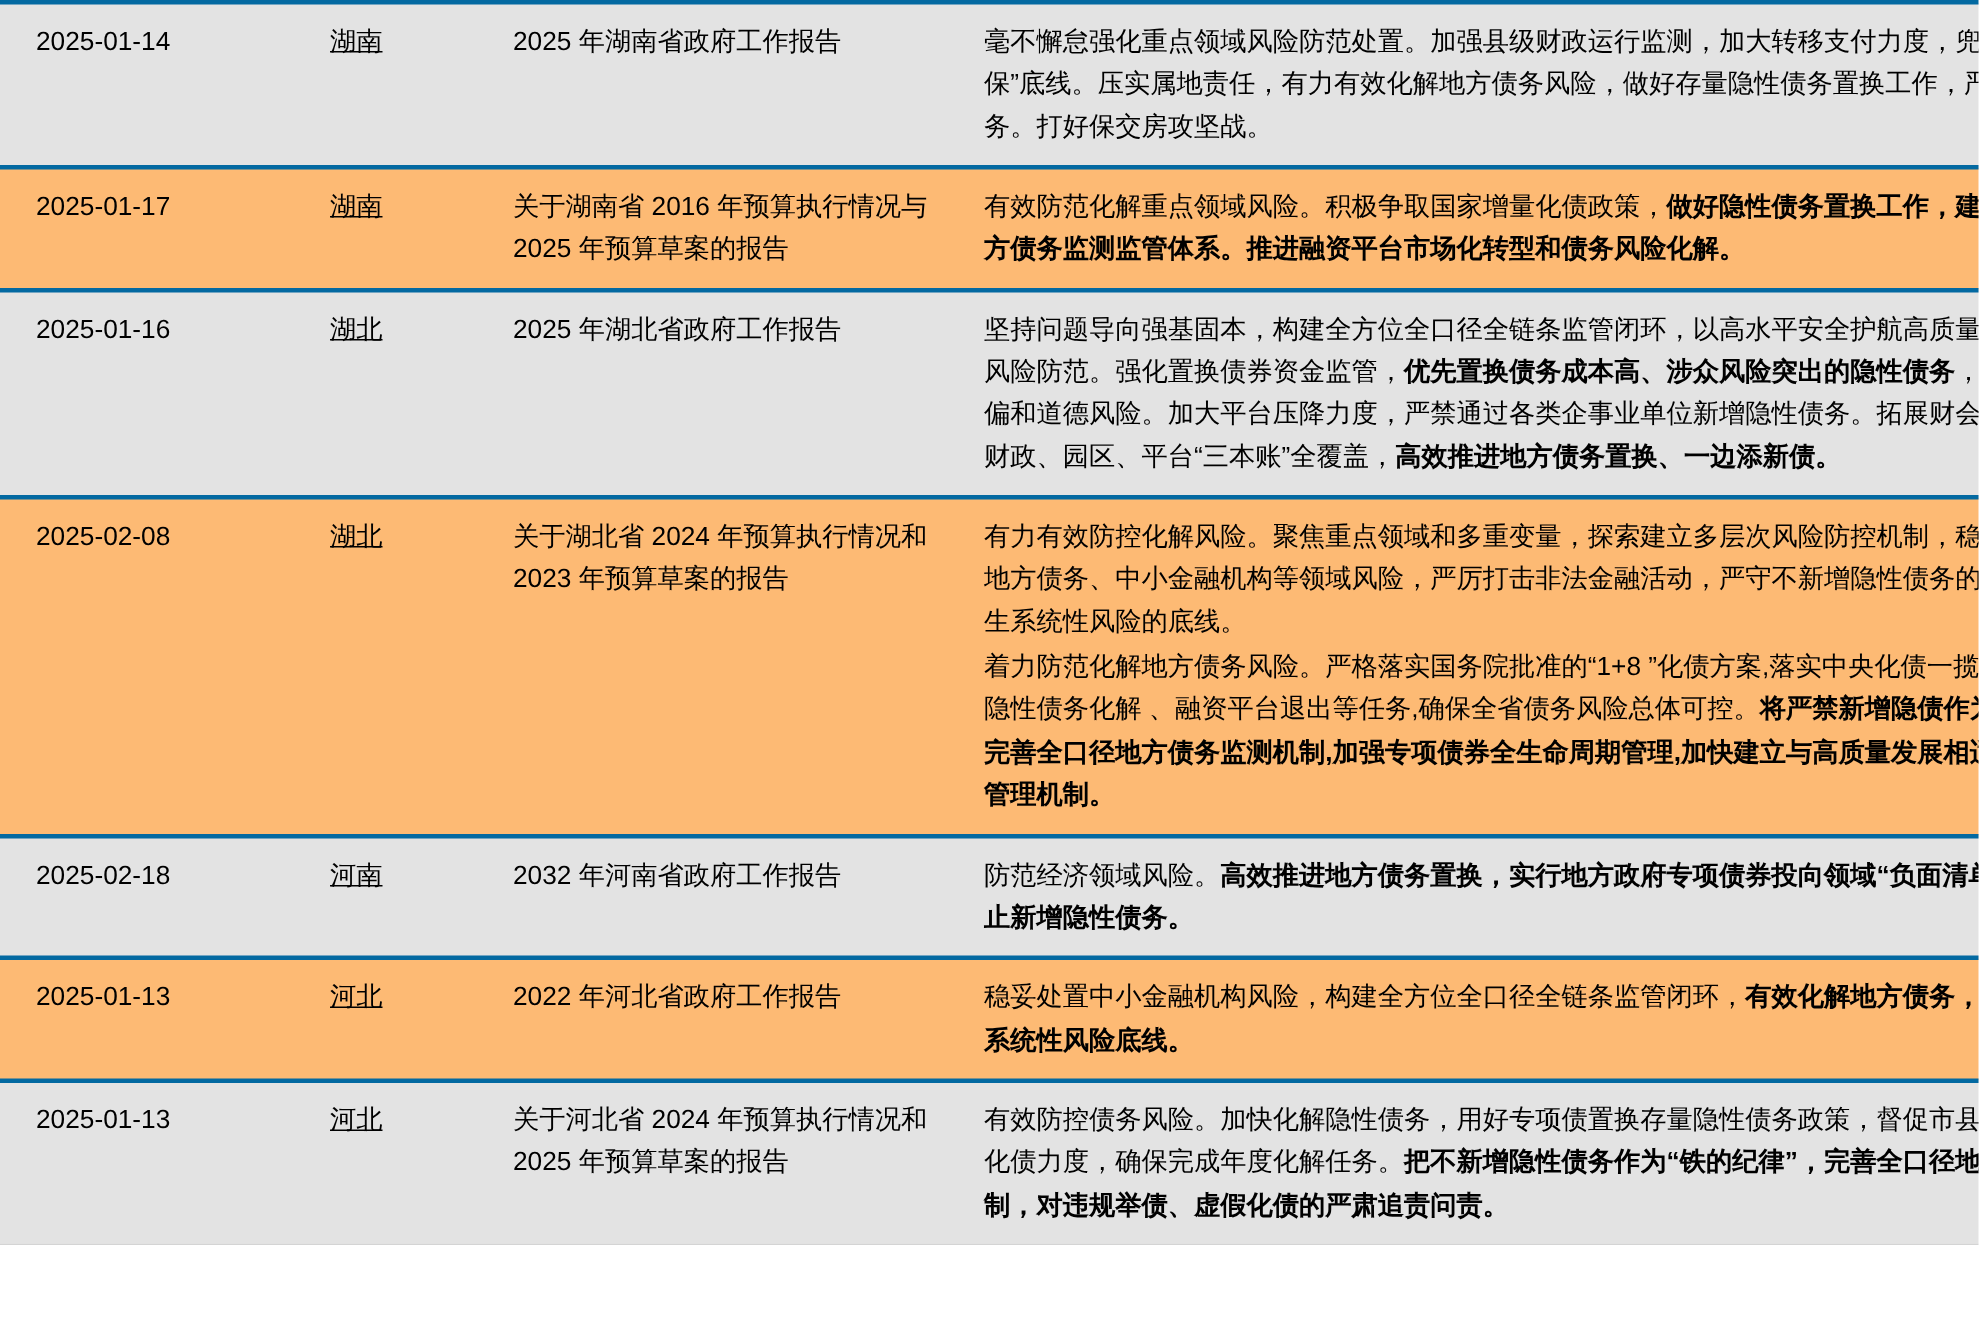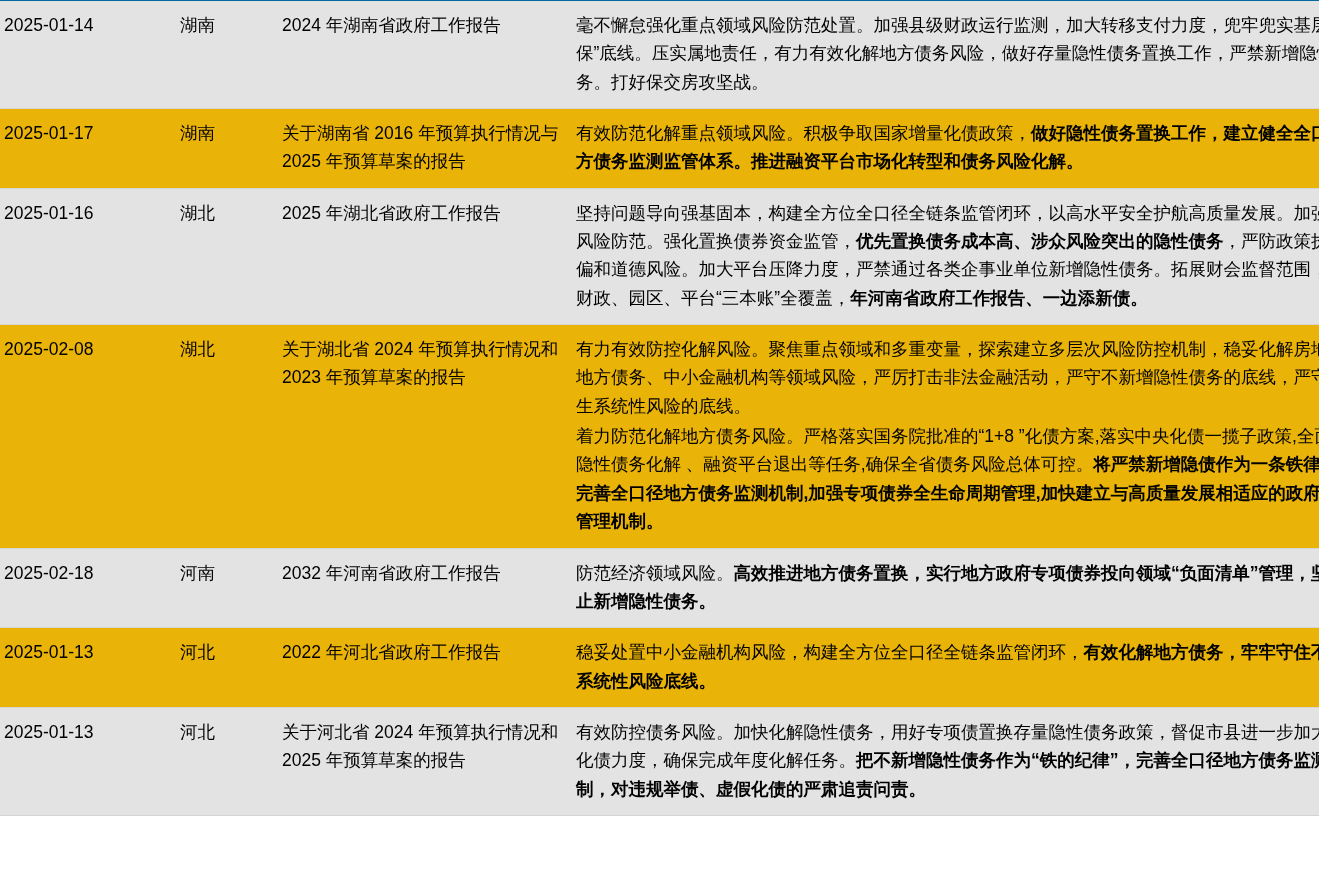--- a/index.html
+++ b/index.html
@@ -12,35 +12,35 @@
     width: 1319px;
   }
   .doc-table {
     width: 1319px;
     border-collapse: collapse;
     table-layout: fixed;
     position: relative;
   }
   .doc-table td {
     vertical-align: top;
-    padding: 10px 12px 12px 4px;
+    padding: 10px 12px 12px 24px;
     font-size: 17.5px;
     line-height: 1.62;
     color: #000000;
-    border-top: 1px solid #0369a1;
+    border-top: 3px solid #0369a1;
     border-bottom: 1px solid #d4d4d4;
   }
   .row-shaded td {
     background: #e3e3e3;
   }
   .row-plain td {
-    background: #eab308;
+    background: #fdba74;
   }
   .col-date { width: 160px; padding-left: 18px; }
-  .col-prov { width: 86px; }
+  .col-prov { width: 86px; text-decoration: underline; }
   .col-title { width: 278px; }
   .col-body  { width: 795px; padding-right: 24px; }
   .body-para { margin: 0; }
   .body-para + .body-para { margin-top: 2px; }
   b.em { font-weight: bold; }
   .watermark {
     position: absolute;
     right: 28px;
     bottom: 34px;
     font-size: 30px;
@@ -54,39 +54,39 @@
 </style>
 </head>
 <body>
 
 <div class="wrap">
   <table class="doc-table">
     <tbody>
         <tr class="row-shaded">
           <td class="col-date">2025-01-14</td>
           <td class="col-prov">湖南</td>
-          <td class="col-title">2024 年湖南省政府工作报告</td>
+          <td class="col-title">2025 年湖南省政府工作报告</td>
           <td class="col-body">
             <p class="body-para"><span>毫不懈怠强化重点领域风险防范处置。加强县级财政运行监测，加大转移支付力度，兜牢兜实基层“三保”底线。压实属地责任，有力有效化解地方债务风险，做好存量隐性债务置换工作，严禁新增隐性债务。打好保交房攻坚战。</span></p>
           </td>
         </tr>
         <tr class="row-plain">
           <td class="col-date">2025-01-17</td>
           <td class="col-prov">湖南</td>
           <td class="col-title">关于湖南省 2016 年预算执行情况与 2025 年预算草案的报告</td>
           <td class="col-body">
             <p class="body-para"><span>有效防范化解重点领域风险。积极争取国家增量化债政策，</span><b class="em">做好隐性债务置换工作，建立健全全口径地方债务监测监管体系。推进融资平台市场化转型和债务风险化解。</b></p>
           </td>
         </tr>
         <tr class="row-shaded">
           <td class="col-date">2025-01-16</td>
           <td class="col-prov">湖北</td>
           <td class="col-title">2025 年湖北省政府工作报告</td>
           <td class="col-body">
-            <p class="body-para"><span>坚持问题导向强基固本，构建全方位全口径全链条监管闭环，以高水平安全护航高质量发展。加强债务风险防范。强化置换债券资金监管，</span><b class="em">优先置换债务成本高、涉众风险突出的隐性债务</b><span>，严防政策执行走偏和道德风险。加大平台压降力度，严禁通过各类企事业单位新增隐性债务。拓展财会监督范围，实现财政、园区、平台“三本账”全覆盖，</span><b class="em">年河南省政府工作报告、一边添新债。</b></p>
+            <p class="body-para"><span>坚持问题导向强基固本，构建全方位全口径全链条监管闭环，以高水平安全护航高质量发展。加强债务风险防范。强化置换债券资金监管，</span><b class="em">优先置换债务成本高、涉众风险突出的隐性债务</b><span>，严防政策执行走偏和道德风险。加大平台压降力度，严禁通过各类企事业单位新增隐性债务。拓展财会监督范围，实现财政、园区、平台“三本账”全覆盖，</span><b class="em">高效推进地方债务置换、一边添新债。</b></p>
           </td>
         </tr>
         <tr class="row-plain">
           <td class="col-date">2025-02-08</td>
           <td class="col-prov">湖北</td>
           <td class="col-title">关于湖北省 2024 年预算执行情况和 2023 年预算草案的报告</td>
           <td class="col-body">
             <p class="body-para"><span>有力有效防控化解风险。聚焦重点领域和多重变量，探索建立多层次风险防控机制，稳妥化解房地产、地方债务、中小金融机构等领域风险，严厉打击非法金融活动，严守不新增隐性债务的底线，严守不发生系统性风险的底线。</span></p>
             <p class="body-para"><span>着力防范化解地方债务风险。严格落实国务院批准的“1+8 ”化债方案,落实中央化债一揽子政策,全面完成隐性债务化解 、融资平台退出等任务,确保全省债务风险总体可控。</span><b class="em">将严禁新增隐债作为一条铁律,健全完善全口径地方债务监测机制,加强专项债券全生命周期管理,加快建立与高质量发展相适应的政府债务管理机制。</b></p>
           </td>

